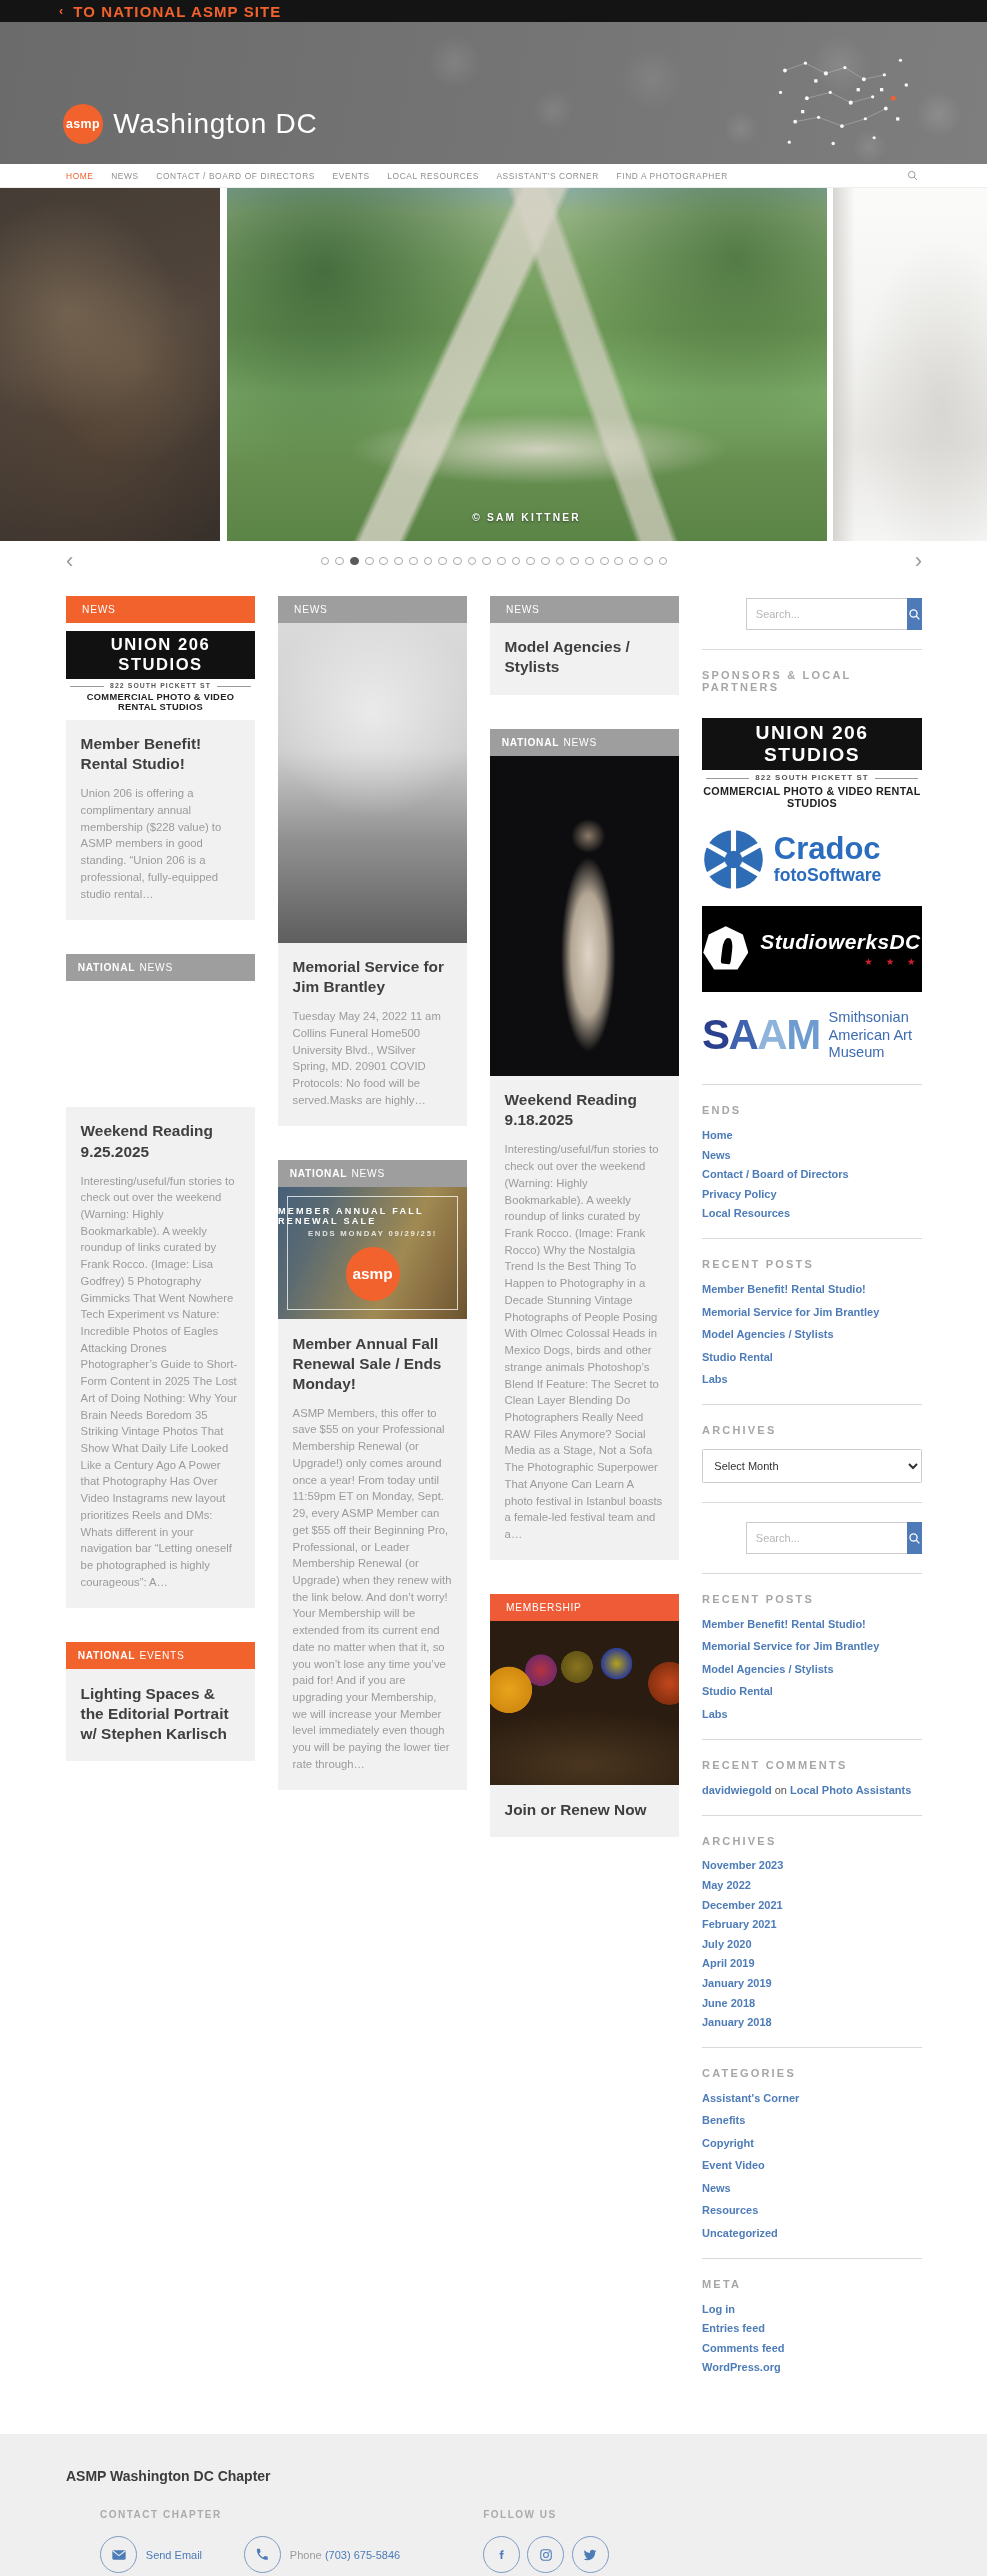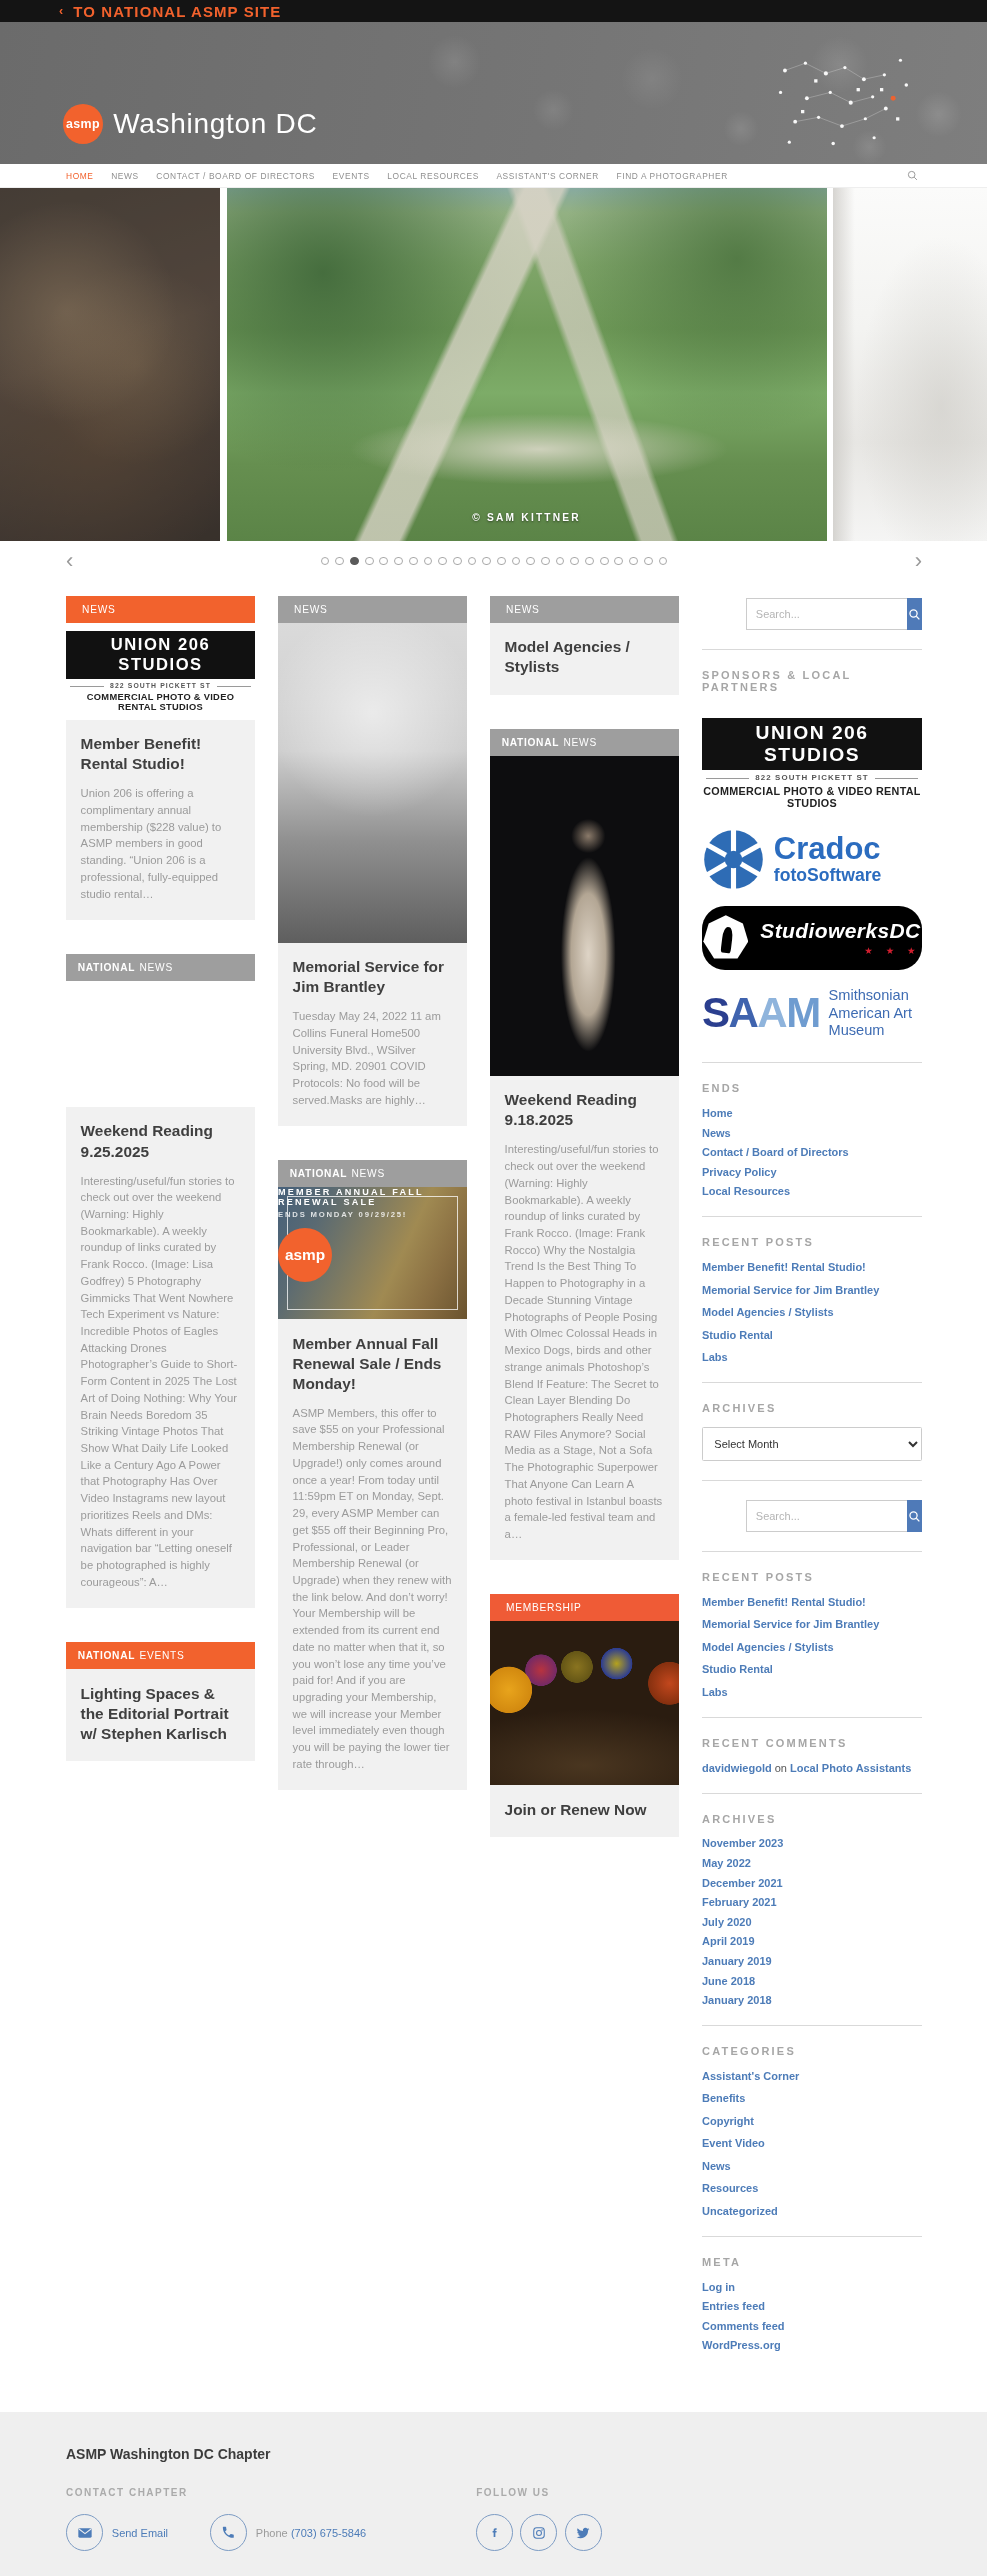--- a/index.html
+++ b/index.html
@@ -153,21 +153,21 @@
     font-size: 1.75em; letter-spacing: 1.5px; padding: 3.7px 2.9px;
   }
   .u-sub { display: flex; align-items: center; gap: 5.9px; margin: 3.7px 4.4px 2.9px; }
   .u-sub::before, .u-sub::after { content: ""; flex: 1; height: 0.7px; background: #9a9a9a; }
   .u-addr { font-size: .72em; font-weight: 700; color: #555; letter-spacing: 1.1px; }
   .u-foot { text-align: center; font-weight: 800; color: #222; font-size: .98em; letter-spacing: 0.3px; }
 
   
   .banner {
     height: 132px; position: relative; display: flex; flex-direction: column;
-    
+    align-items: center; padding-top: 19px;
     background: linear-gradient(115deg, #46607a 0%, #5a6a72 22%, #7d7a62 42%, #a08a52 62%, #8a6f42 80%, #6a532f 100%);
   }
   .banner::before { content: ""; position: absolute; inset: 8.8px; border: 0.7px solid rgba(255,255,255,.75); }
   .bn1 { color: #fff; font-size: 9.1px; font-weight: 700; letter-spacing: 2.2px; position: relative; }
   .bn2 { color: rgba(255,255,255,.8); font-size: 7.7px; font-weight: 700; letter-spacing: 1.8px; margin-top: 2.9px; position: relative; }
   .bn-logo {
     margin-top: 8.8px; width: 54px; height: 54px; border-radius: 50%; background: #f2622d;
     display: flex; align-items: center; justify-content: center;
     color: #fff; font-weight: 700; font-size: 15.4px; position: relative;
   }
@@ -191,22 +191,22 @@
   .w-links li { margin-bottom: 6.6px; }
   .w-links a { color: #4d7cb8; font-weight: 700; font-size: 11px; }
   .w-links.spaced li { margin-bottom: 9.5px; }
 
   .sponsor { display: block; }
   .sp-union { margin-top: 16px; font-size: 11px; }
   .cradoc { display: flex; align-items: center; gap: 8.8px; padding: 11.7px 0 7.3px; }
   .cr-name { font-size: 31px; font-weight: 800; color: #2b6cbf; line-height: 1; }
   .cr-sub { font-size: 17.6px; font-weight: 700; color: #2b6cbf; margin-top: 1.5px; }
   .stw {
-    background: #000; height: 64px; display: flex; align-items: center;
-    justify-content: center; gap: 12px; margin: 7.3px 0; border-radius: 23px;
+    background: #000; height: 86px; display: flex; align-items: center;
+    justify-content: center; gap: 12px; margin: 7.3px 0;
   }
   .stw-shape {
     width: 45px; height: 45px; background: #fff; position: relative;
     clip-path: polygon(50% 0, 88% 18%, 100% 58%, 76% 96%, 24% 96%, 0 58%, 12% 18%);
   }
   .stw-shape::after {
     content: ""; position: absolute; left: 19px; top: 11.7px; width: 9.5px; height: 26px;
     background: #000; border-radius: 45% 45% 20% 20%; transform: rotate(7deg);
   }
   .stw-col { display: flex; flex-direction: column; align-items: flex-end; }
@@ -222,21 +222,21 @@
     width: 100%; height: 34px; border: 0.7px solid #ccc; border-radius: 1.5px;
     font-size: 11px; color: #333; padding: 0 7.3px; background: #fff;
     font-family: "Liberation Sans", "DejaVu Sans", sans-serif;
   }
   .comment-line { margin-top: 13px; font-size: 11px; color: #555; }
   .comment-line .lnk { color: #4d7cb8; font-weight: 700; }
 
   
   .site-footer { background: #efefef; padding: 34px 66px 32px; margin-top: 10.2px; }
   .f-chapter { font-size: 14px; font-weight: 700; color: #3c3c3c; }
-  .f-cols { display: flex; gap: 110px; margin-top: 25px; }
+  .f-cols { display: flex; gap: 83px; margin-top: 25px; margin-left: 34px; }
   .f-h4 { font-size: 10px; font-weight: 700; color: #ababab; letter-spacing: 1.5px; }
   .f-row { display: flex; gap: 42px; margin-top: 16px; align-items: center; }
   .f-item { display: flex; align-items: center; gap: 8.8px; }
   .f-circle {
     width: 37px; height: 37px; border-radius: 50%; border: 0.7px solid #7d9cc4;
     display: flex; align-items: center; justify-content: center; color: #4d7cb8;
   }
   .f-label { color: #4d7cb8; font-size: 11px; font-weight: 400; }
   .f-muted { color: #9b9b9b; font-size: 11px; }
   .f-social { display: flex; gap: 7.3px; margin-top: 16px; }

